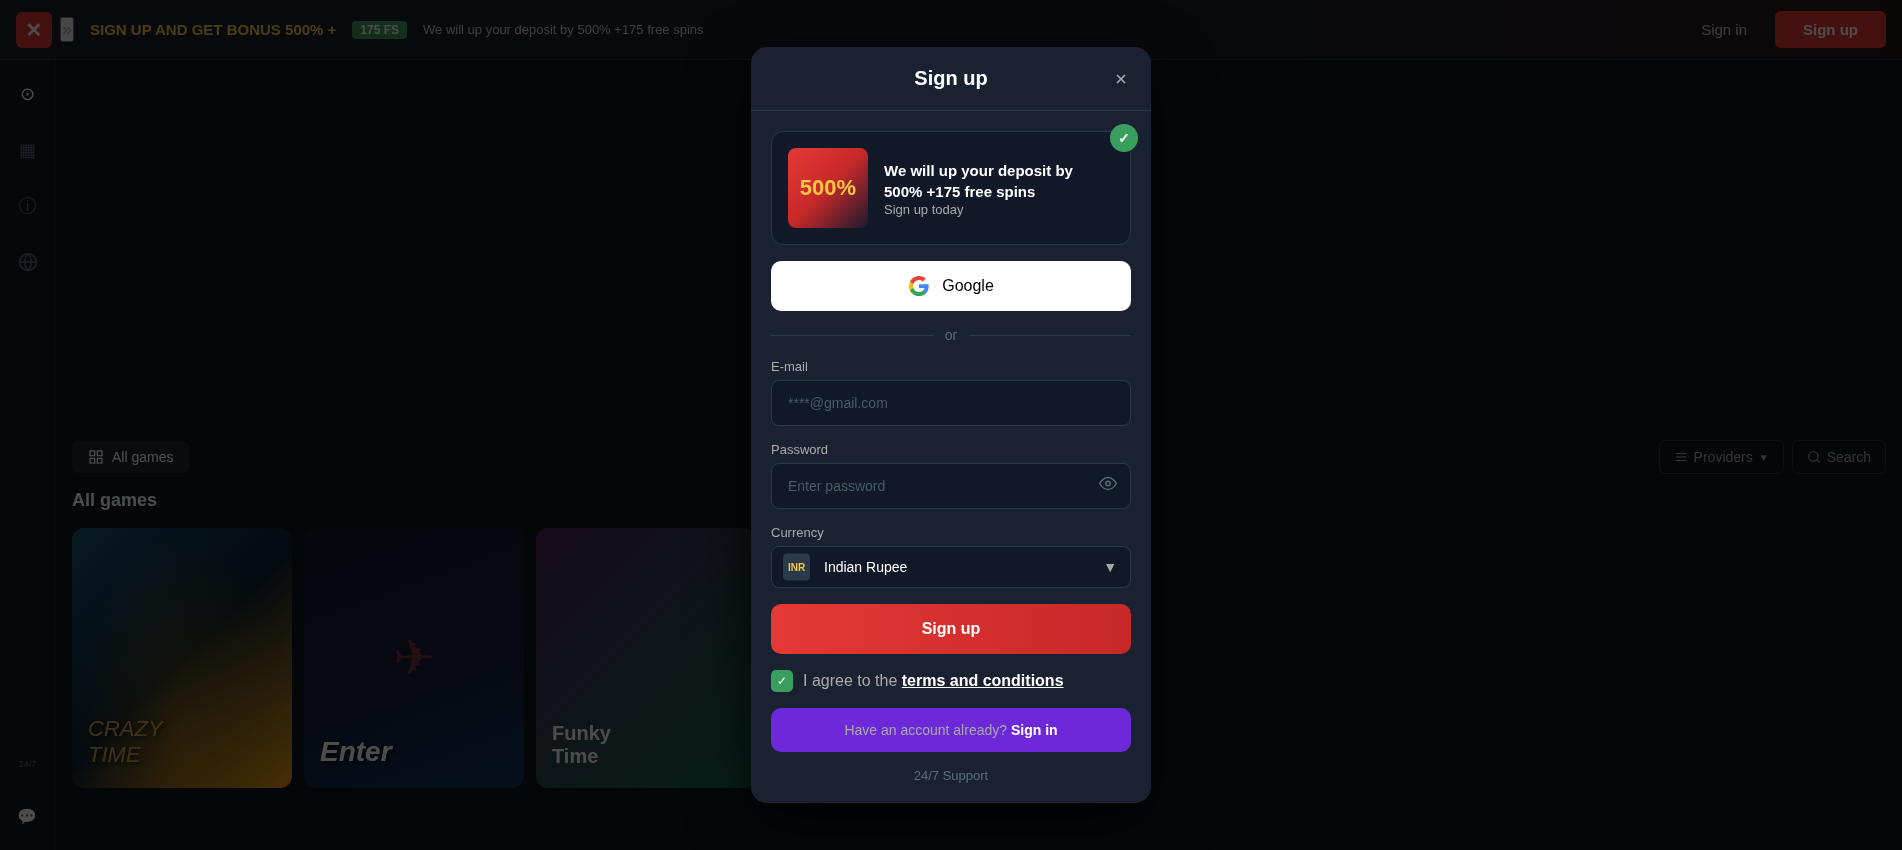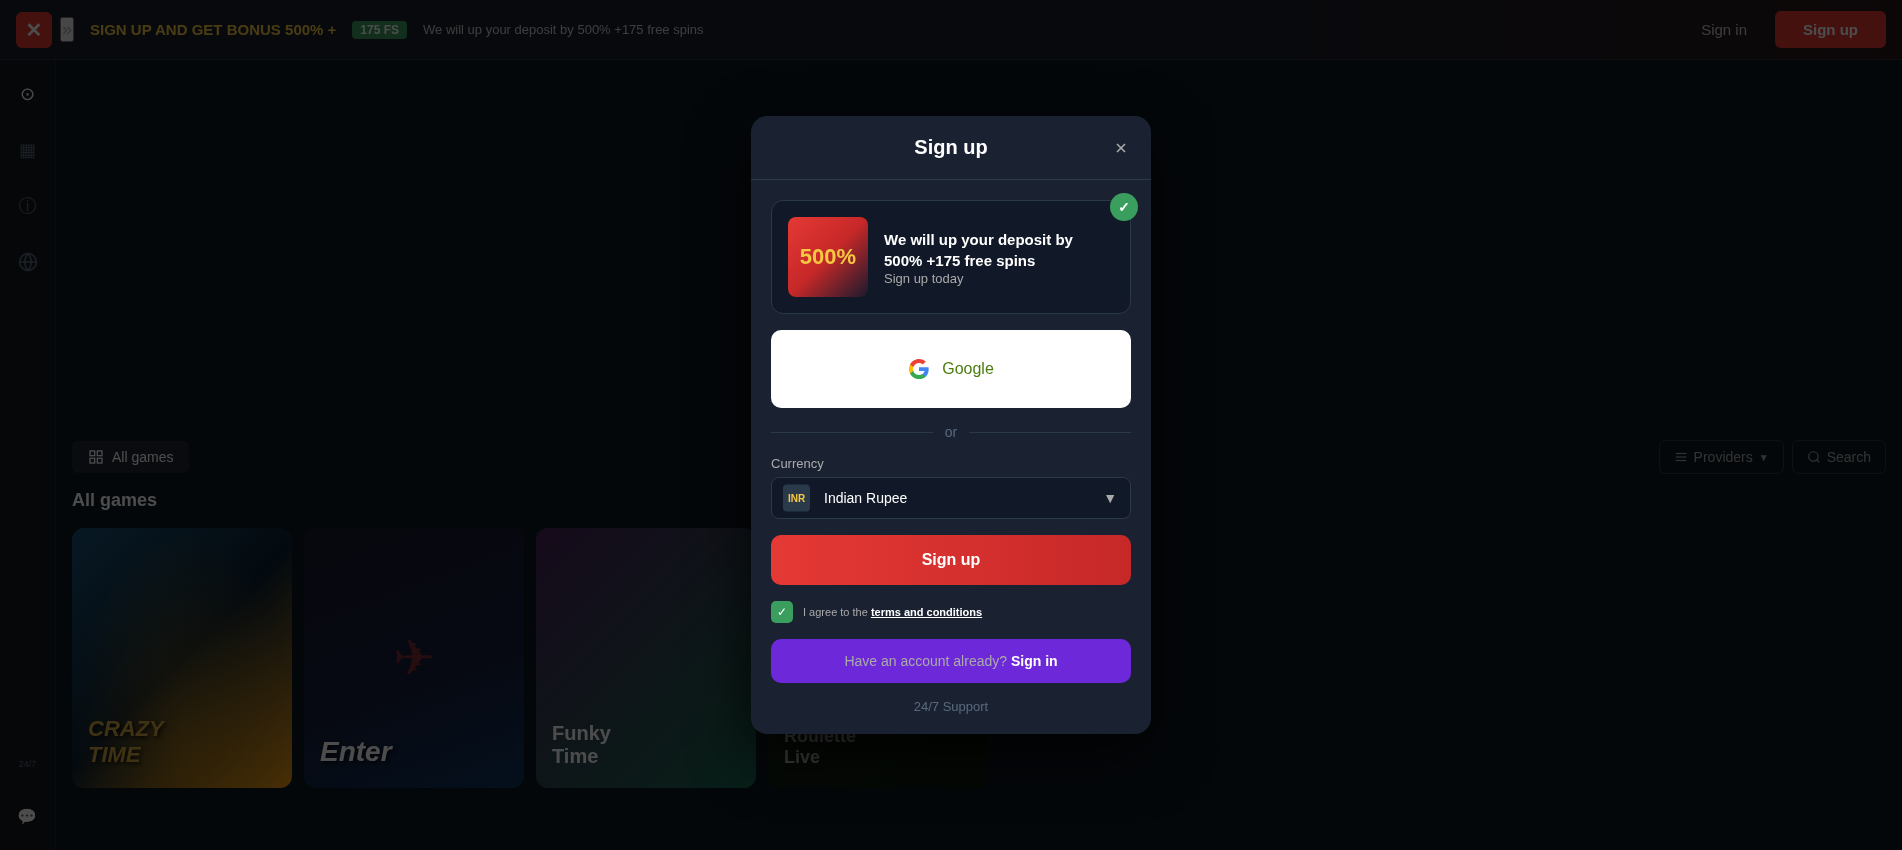--- a/index.html
+++ b/index.html
@@ -174,21 +174,21 @@
     }
     .game-card-roulette {
       background: linear-gradient(135deg, #1a2a1a 0%, #0d1a0d 100%);
     }
     .game-card-text {
       position: absolute;
       bottom: 20px;
       left: 16px;
       color: #d4a843;
       font-size: 22px;
-      font-weight: 700;
+      font-weight: 400;
       font-style: italic;
       text-shadow: 2px 2px 4px rgba(0,0,0,0.8);
     }
     .providers-btn {
       display: flex;
       align-items: center;
       gap: 6px;
       background: transparent;
       border: 1px solid #2a3a4a;
       color: #aaa;
@@ -321,25 +321,25 @@
 
     
     .google-btn {
       display: flex;
       align-items: center;
       justify-content: center;
       gap: 12px;
       background: white;
       border: none;
       border-radius: 10px;
-      padding: 28px;
+      padding: 14px;
       cursor: pointer;
       font-size: 16px;
       font-weight: 500;
-      color: #4d7c0f;
+      color: #000000;
       width: 100%;
     }
     .google-icon {
       width: 22px;
       height: 22px;
     }
 
     
     .divider {
       display: flex;
@@ -459,21 +459,21 @@
       display: flex;
       align-items: center;
       justify-content: center;
       color: white;
       font-size: 12px;
       flex-shrink: 0;
       cursor: pointer;
     }
     .terms-text {
       color: #aaa;
-      font-size: 11px;
+      font-size: 16px;
     }
     .terms-link {
       color: white;
       font-weight: bold;
       text-decoration: underline;
       cursor: pointer;
     }
 
     
     .have-account-row {
@@ -655,21 +655,37 @@
           <path fill="#FBBC05" d="M5.84 14.09c-.22-.66-.35-1.36-.35-2.09s.13-1.43.35-2.09V7.07H2.18C1.43 8.55 1 10.22 1 12s.43 3.45 1.18 4.93l2.85-2.22.81-.62z"></path>
           <path fill="#EA4335" d="M12 5.38c1.62 0 3.06.56 4.21 1.64l3.15-3.15C17.45 2.09 14.97 1 12 1 7.7 1 3.99 3.47 2.18 7.07l3.66 2.84c.87-2.6 3.3-4.53 6.16-4.53z"></path>
         </svg>
         <span>Google</span>
       </button>
 
       <div class="divider">
         <span>or</span>
       </div>
 
-
+      <div class="form-group">
+        <label class="form-label">E-mail</label>
+        <input class="form-input" type="email" placeholder="****@gmail.com" style="">
+      </div>
+
+      <div class="form-group">
+        <label class="form-label">Password</label>
+        <div class="password-wrapper">
+          <input class="form-input" type="password" placeholder="Enter password" style="">
+          <span class="eye-icon">
+            <svg width="18" height="18" viewBox="0 0 24 24" fill="none" stroke="currentColor" stroke-width="2">
+              <path d="M1 12s4-8 11-8 11 8 11 8-4 8-11 8-11-8-11-8z"></path>
+              <circle cx="12" cy="12" r="3"></circle>
+            </svg>
+          </span>
+        </div>
+      </div>
 
       <div class="form-group">
         <label class="form-label">Currency</label>
         <div class="currency-wrapper">
           <span class="currency-badge">INR</span>
           <select class="currency-select">
             <option value="INR">Indian Rupee</option>
             <option value="USD">US Dollar</option>
             <option value="EUR">Euro</option>
           </select>

